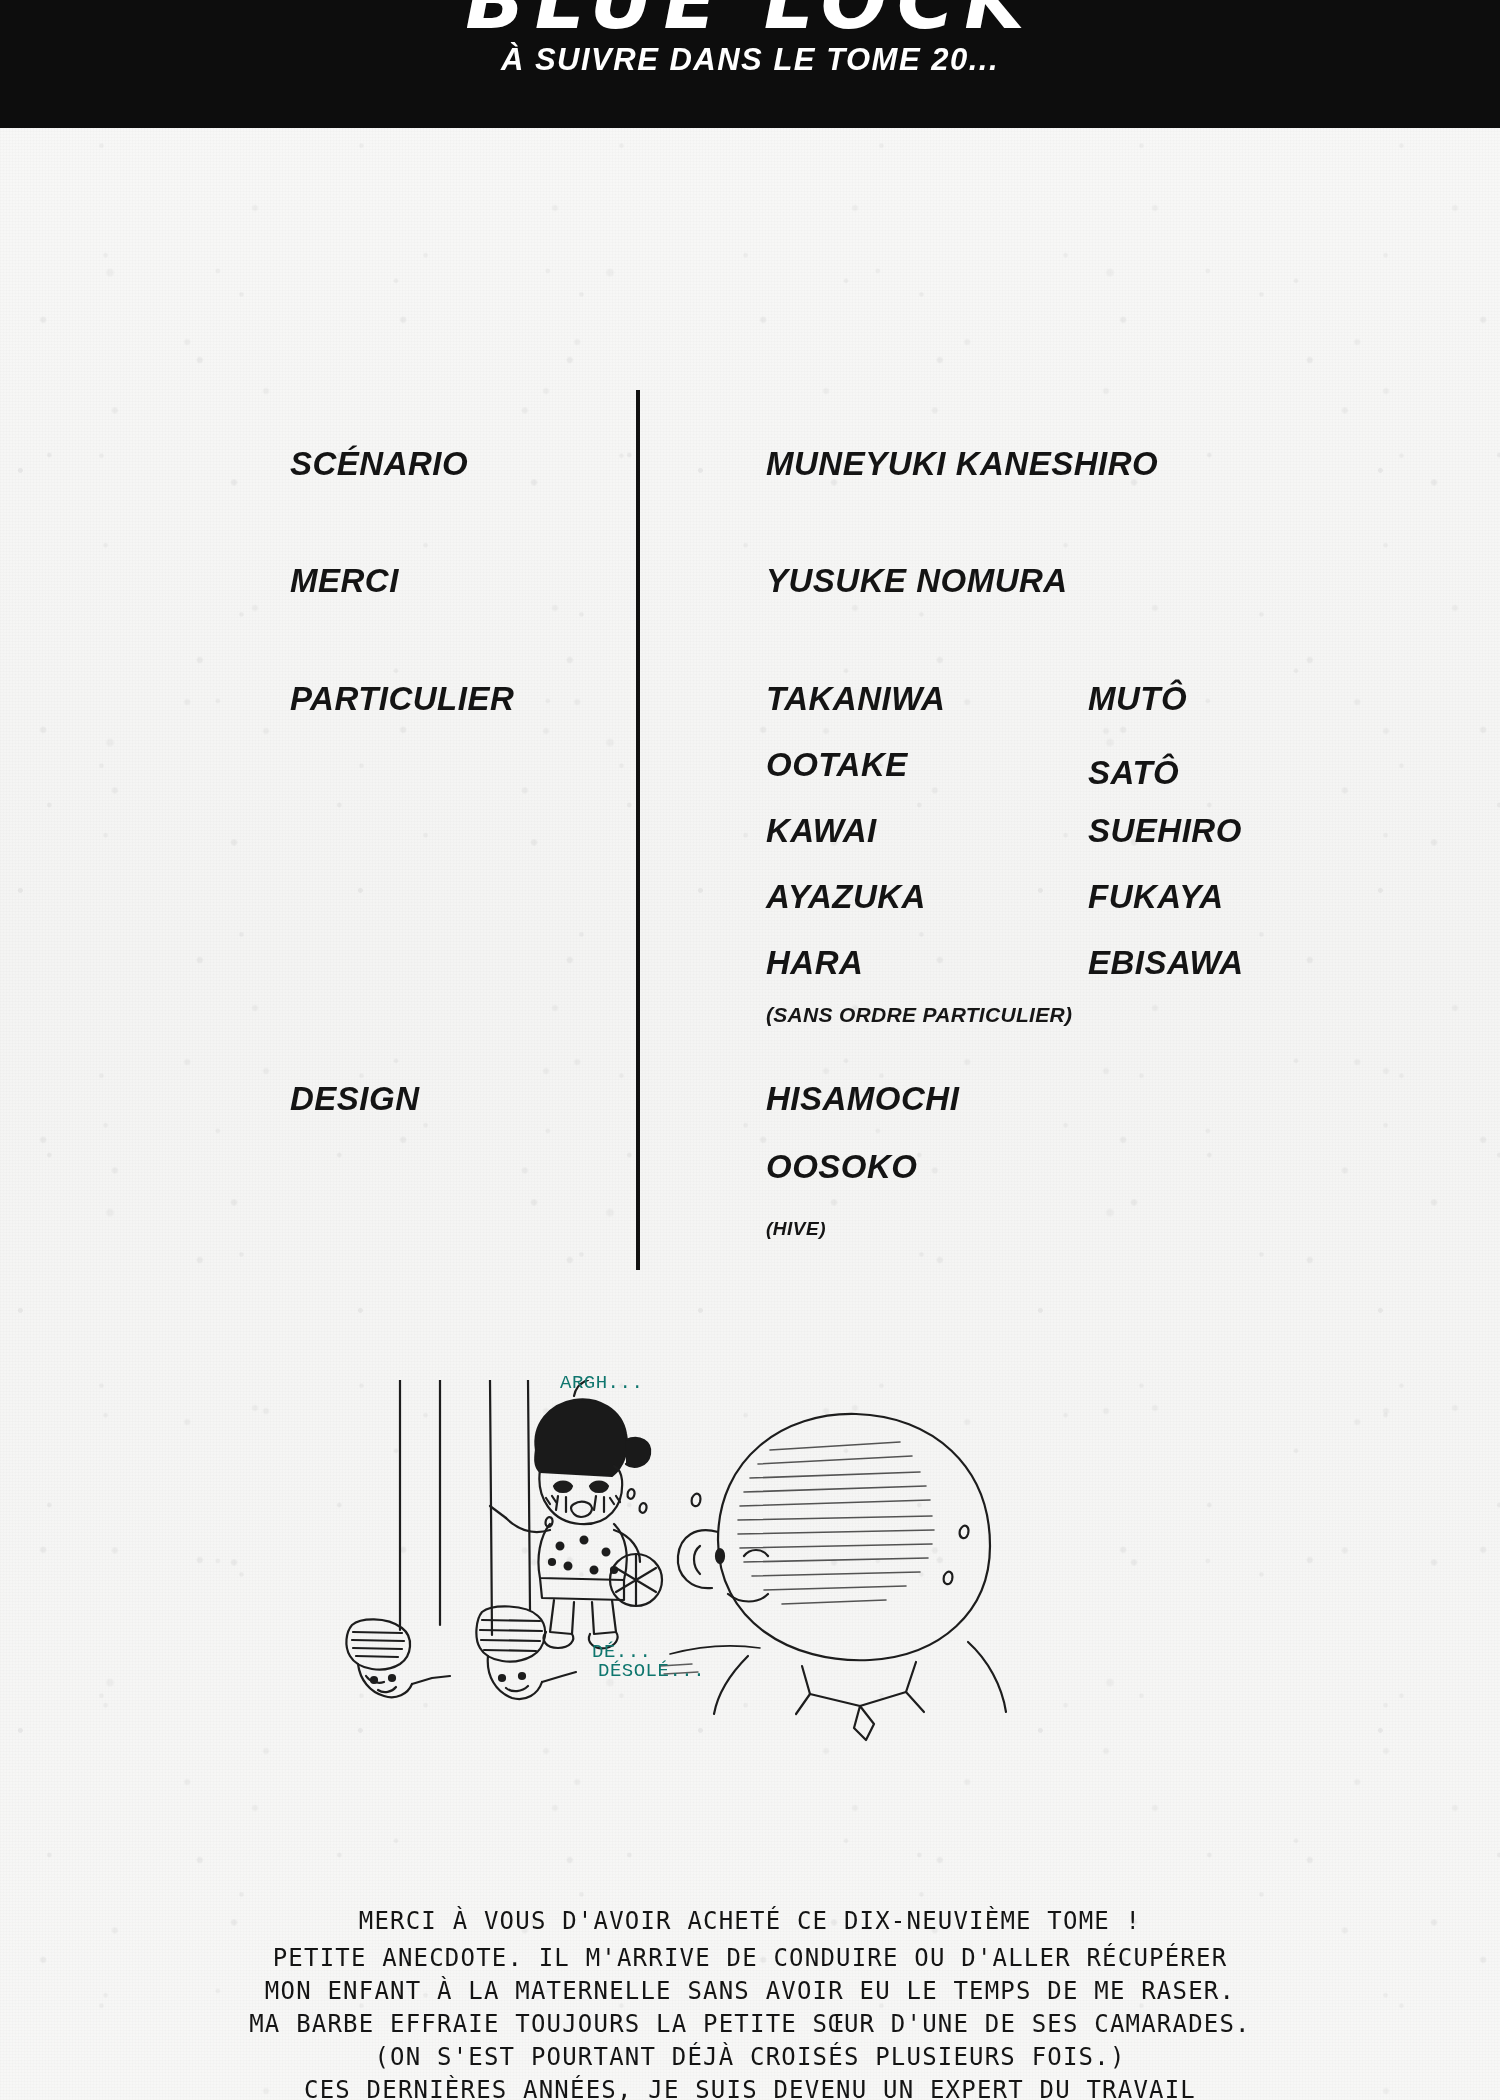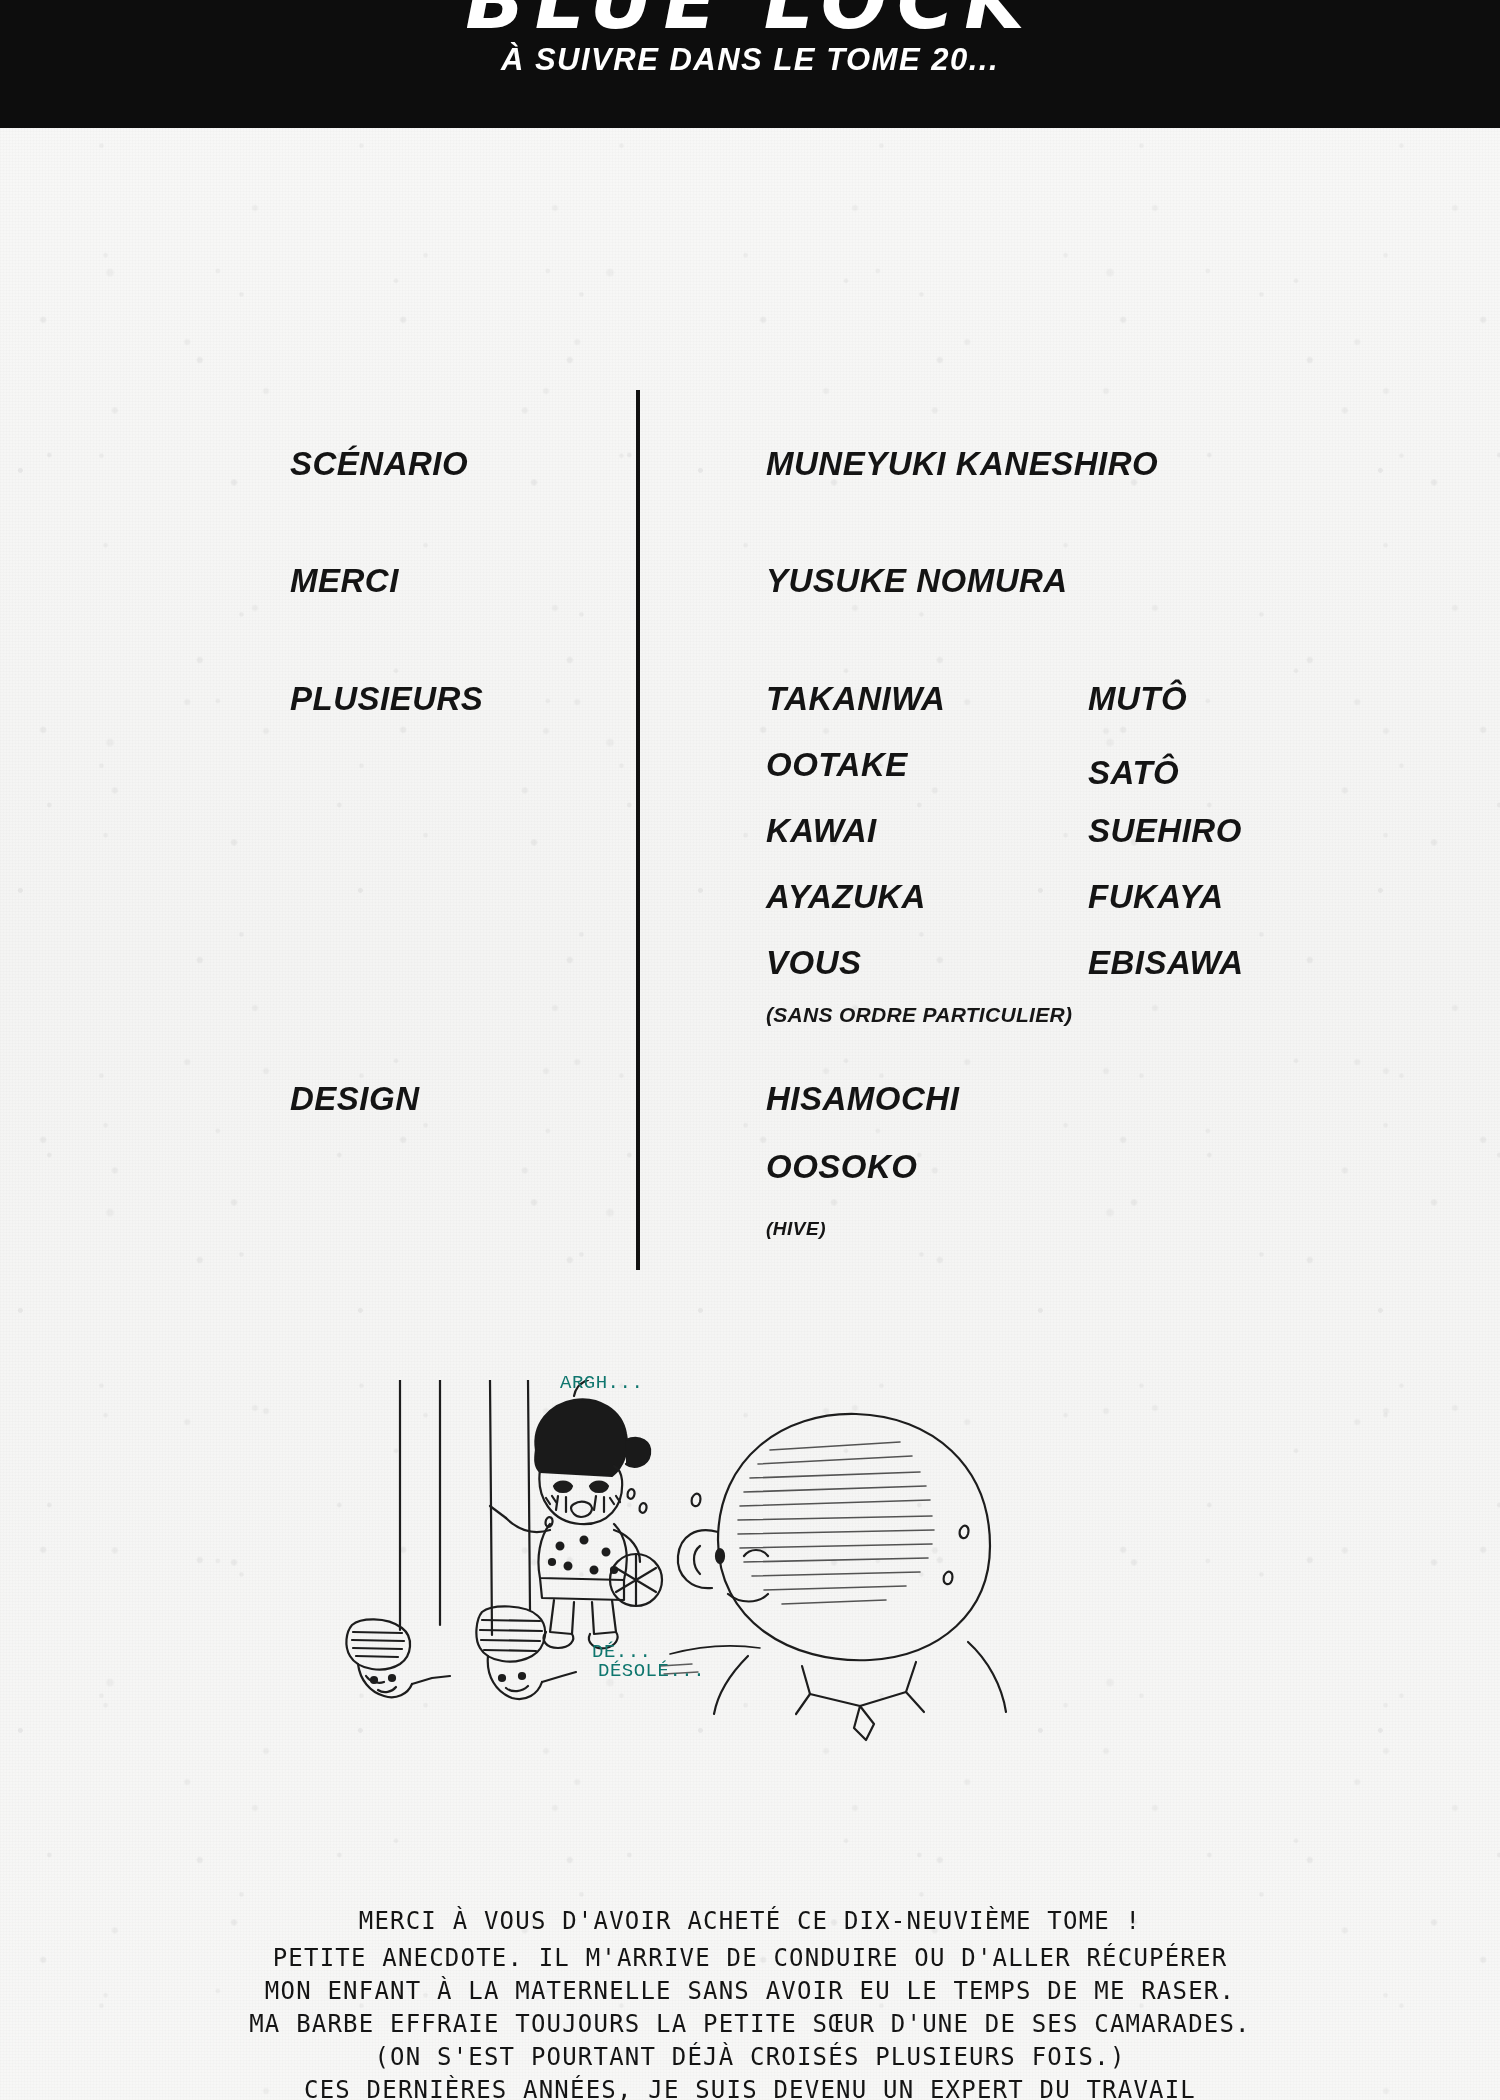--- a/index.html
+++ b/index.html
@@ -187,27 +187,27 @@
   <div id="credits">
 
     <div id="credits-divider"></div>
 
     <div class="credit-label" style="top:75px;">SCÉNARIO</div>
     <div class="credit-value" style="left:766px; top:75px;">MUNEYUKI KANESHIRO</div>
 
     <div class="credit-label" style="top:192px;">MERCI</div>
     <div class="credit-value" style="left:766px; top:192px;">YUSUKE NOMURA</div>
 
-    <div class="credit-label" style="top:310px;">PLUSIEURS</div>
+    <div class="credit-label" style="top:310px;">PARTICULIER</div>
 
     <div class="credit-value" style="left:766px; top:310px;">TAKANIWA</div>
     <div class="credit-value" style="left:766px; top:376px;">OOTAKE</div>
     <div class="credit-value" style="left:766px; top:442px;">KAWAI</div>
     <div class="credit-value" style="left:766px; top:508px;">AYAZUKA</div>
-    <div class="credit-value" style="left:766px; top:574px;">VOUS</div>
+    <div class="credit-value" style="left:766px; top:574px;">HARA</div>
 
     <div class="credit-value" style="left:1088px; top:310px;">MUTÔ</div>
     <div class="credit-value" style="left:1088px; top:384px;">SATÔ</div>
     <div class="credit-value" style="left:1088px; top:442px;">SUEHIRO</div>
     <div class="credit-value" style="left:1088px; top:508px;">FUKAYA</div>
     <div class="credit-value" style="left:1088px; top:574px;">EBISAWA</div>
 
     <div class="credit-note" style="left:766px; top:633px;">(SANS ORDRE PARTICULIER)</div>
 
     <div class="credit-label" style="top:710px;">DESIGN</div>

